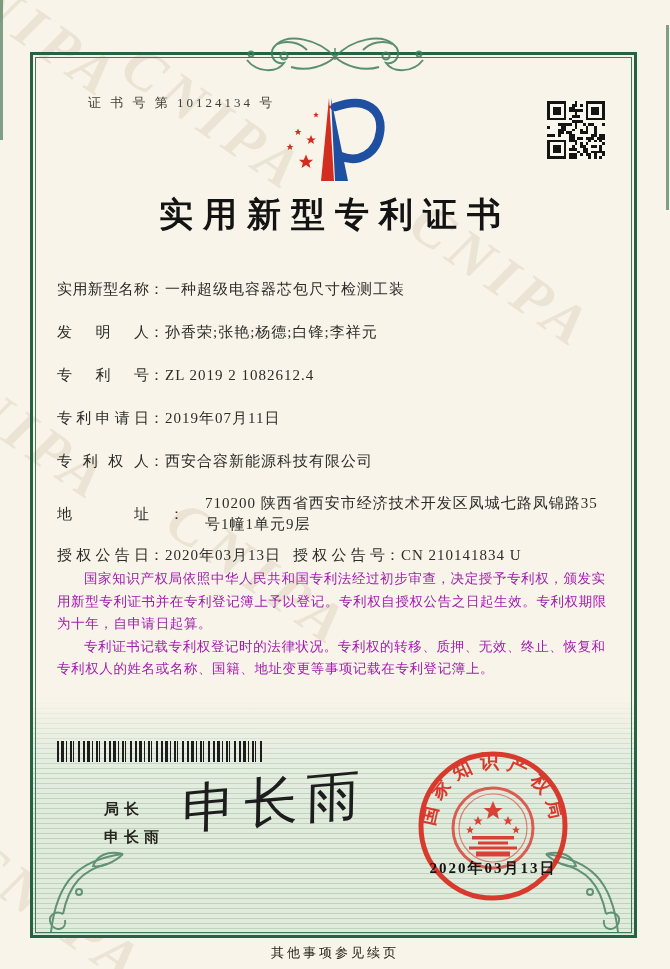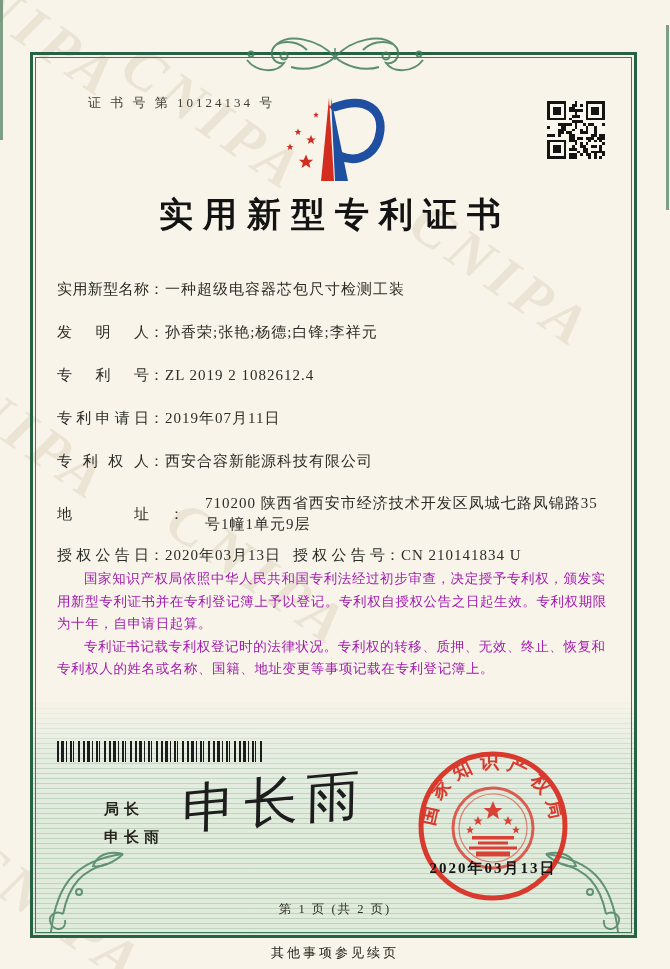--- a/index.html
+++ b/index.html
@@ -362,16 +362,15 @@
           <use href="#star" transform="translate(23,2) scale(0.42)"></use>
           <rect x="-21" y="8" width="42" height="3.5"></rect>
           <rect x="-15" y="13.5" width="30" height="3"></rect>
           <rect x="-24" y="18.5" width="48" height="3"></rect>
           <rect x="-17" y="23.5" width="34" height="5"></rect>
         </g>
       </g>
     </svg>
     <div class="seal-date">2020年03月13日</div>
 
-    <div class="page-num">第 1 页 (共 2 页)</div>
     <div class="note">其他事项参见续页</div>
   </div>
 </div>
 
 </body></html>

